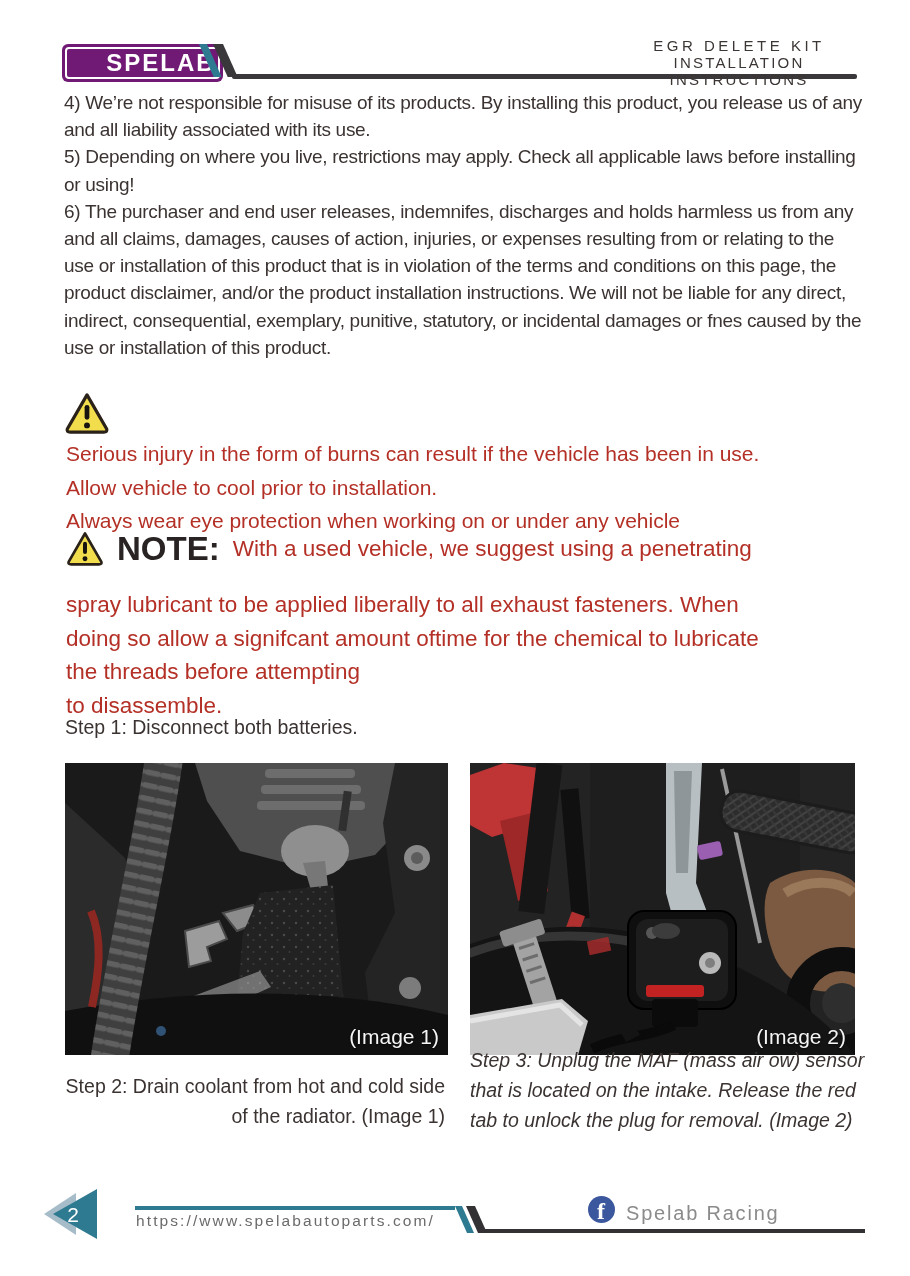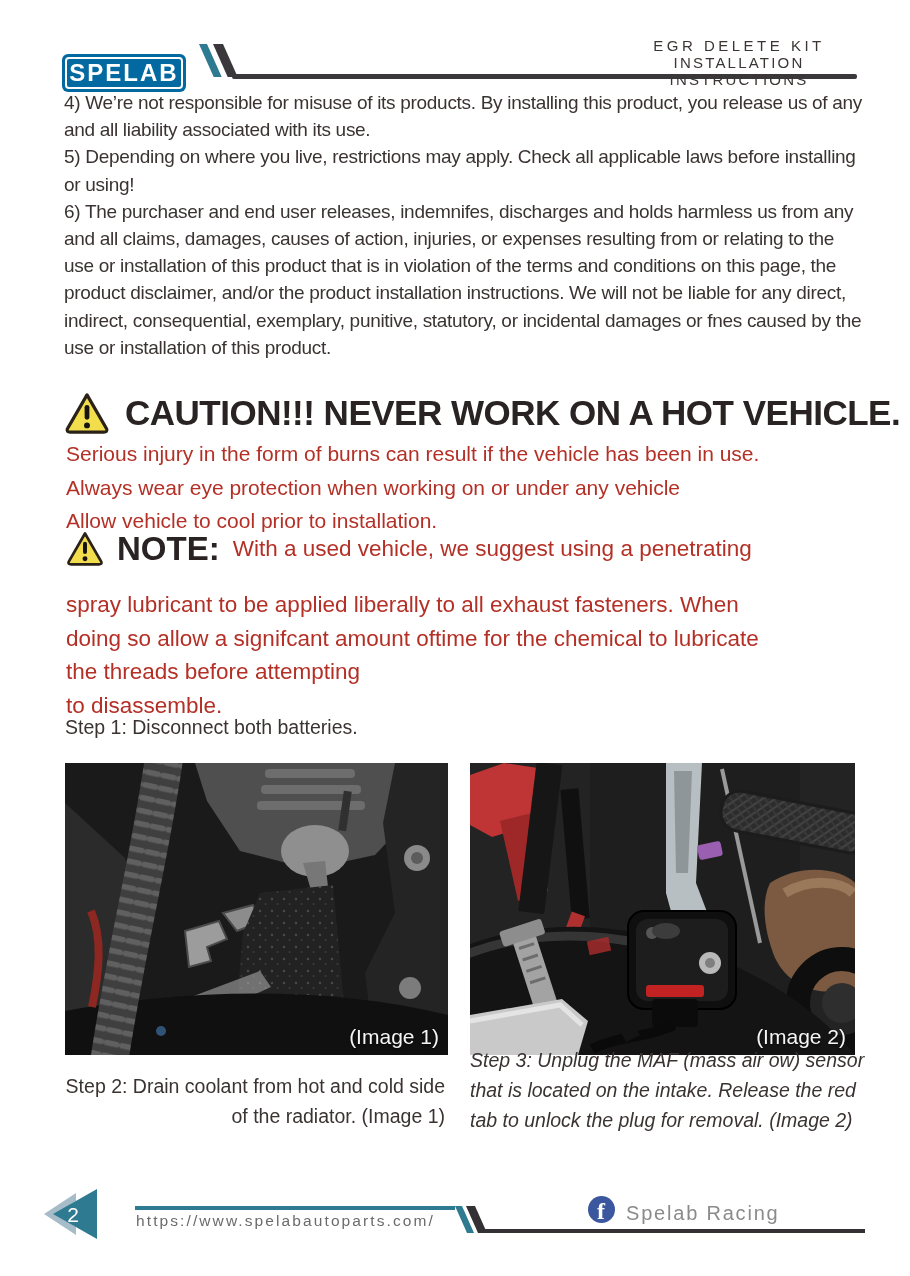--- a/index.html
+++ b/index.html
@@ -2,22 +2,22 @@
 <html><head>
 <meta charset="utf-8">
 <style>
   html,body{margin:0;padding:0;background:#ffffff;}
   .page{
     position:relative; width:910px; height:1276px; background:#fff;
     font-family:"Liberation Sans", sans-serif; overflow:hidden;
     margin:0 auto;
   }
   
-  .logo{position:absolute;left:62px;top:54px;width:124px;height:38px;background:#0369a1;
-        border-radius:6px;display:flex;align-items:center;justify-content:center;}
+  .logo{position:absolute;left:62px;top:44px;width:124px;height:38px;background:#701a75;
+        border-radius:6px;display:flex;align-items:center;justify-content:center;padding-left:37px;}
   .logo::before{content:"";position:absolute;inset:3px;border:2px solid #fff;border-radius:4px;}
   .logo span{position:relative;color:#fff;font-size:24px;font-weight:bold;letter-spacing:2px;}
   .hslash{position:absolute;top:44px;height:33px;transform:skewX(24deg);transform-origin:0 0;}
   .hslash.teal{left:199px;width:8px;background:#2e7a91;}
   .hslash.dark{left:213px;width:10px;background:#3a383a;}
   .hline{position:absolute;left:232px;top:74px;width:625px;height:4.5px;background:#3a383a;border-radius:2px;}
   .htitle{position:absolute;right:35px;top:37px;width:272px;text-align:center;color:#3b3634;}
   .htitle .l1{font-size:15px;letter-spacing:3.5px;}
   .htitle .l2{font-size:15px;letter-spacing:2.2px;margin-top:0;}
   
@@ -75,26 +75,25 @@
     <p>5) Depending on where you live, restrictions may apply. Check all applicable laws before installing or using!</p>
     <p>6) The purchaser and end user releases, indemnifes, discharges and holds harmless us from any and all claims, damages, causes of action, injuries, or expenses resulting from or relating to the use or installation of this product that is in violation of the terms and conditions on this page, the product disclaimer, and/or the product installation instructions. We will not be liable for any direct, indirect, consequential, exemplary, punitive, statutory, or incidental damages or fnes caused by the use or installation of this product.</p>
   </div>
 
   <div class="caution-head">
     <svg width="46" height="42" viewBox="0 0 48 44">
       <path d="M24 3 L44.5 38.5 Q46 42 41.5 42 L6.5 42 Q2 42 3.5 38.5 Z" fill="#f2de4d" stroke="#2a2118" stroke-width="3.4" stroke-linejoin="round"></path>
       <rect x="21.5" y="13.5" width="5" height="15.5" rx="2.5" fill="#171310"></rect>
       <circle cx="24" cy="35" r="3.1" fill="#171310"></circle>
     </svg>
-    <h1>CAUTION!!! NEVER WORK ON A HOT VEHICLE.</h1>
   </div>
   <div class="caution-lines">
     <div>Serious injury in the form of burns can result if the vehicle has been in use.</div>
+    <div>Allow vehicle to cool prior to installation.</div>
     <div>Always wear eye protection when working on or under any vehicle</div>
-    <div>Allow vehicle to cool prior to installation.</div>
   </div>
 
   <div class="note-block">
     <div class="note-first">
       <svg width="38" height="35" viewBox="0 0 48 44">
         <path d="M24 3 L44.5 38.5 Q46 42 41.5 42 L6.5 42 Q2 42 3.5 38.5 Z" fill="#f2de4d" stroke="#2a2118" stroke-width="3.4" stroke-linejoin="round"></path>
         <rect x="21.5" y="13.5" width="5" height="15.5" rx="2.5" fill="#171310"></rect>
         <circle cx="24" cy="35" r="3.1" fill="#171310"></circle>
       </svg>
       <span class="note-label">NOTE:</span>

